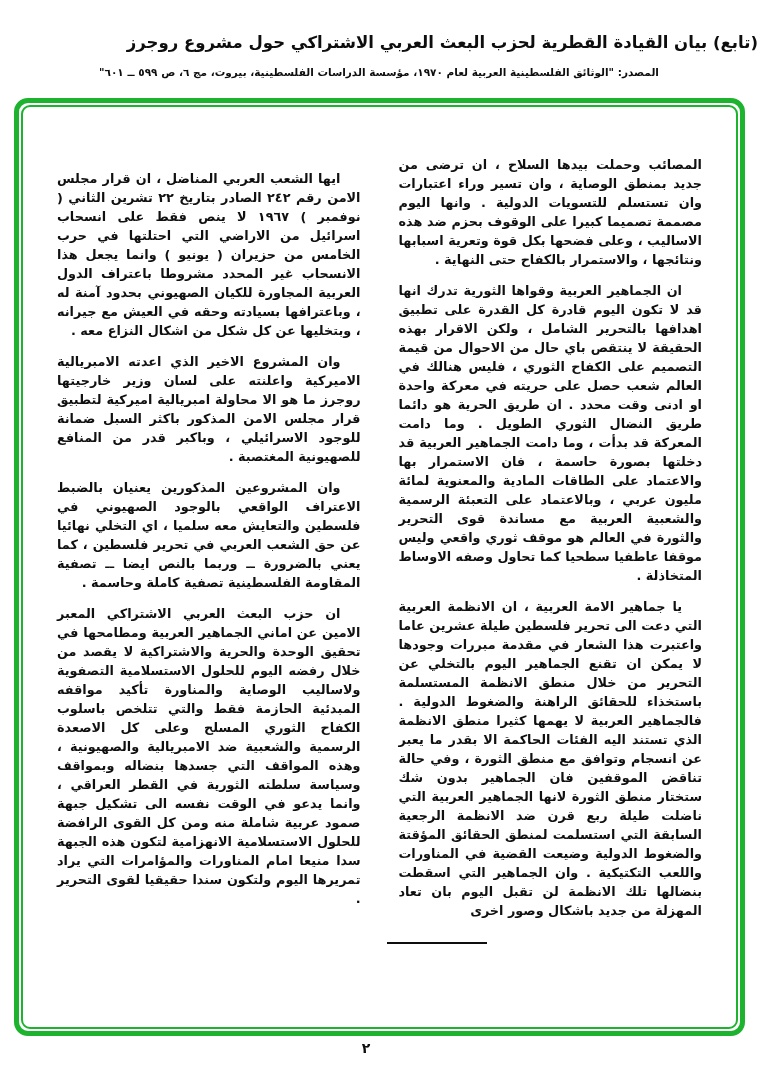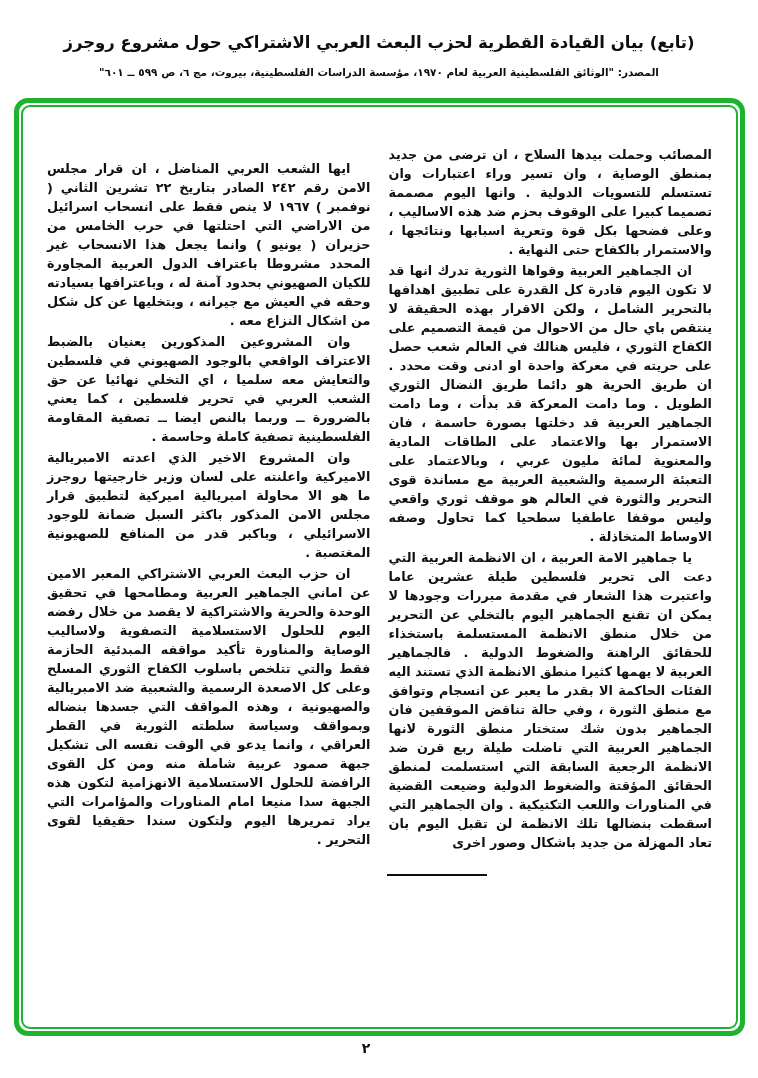--- a/index.html
+++ b/index.html
@@ -1,21 +1,21 @@
 <!DOCTYPE html>
 <html lang="ar"><head>
 <meta charset="utf-8">
 <style>
   html,body{margin:0;padding:0;}
   body{
     width:758px;height:1078px;position:relative;background:#ffffff;
     font-family:"DejaVu Sans", sans-serif;color:#0e0e0e;overflow:hidden;
   }
   .doc-title{
-    position:absolute;top:33px;left:0;right:0;text-align:center;
+    position:absolute;top:33px;left:0;right:0;
     direction:rtl;font-size:16.5px;font-weight:700;letter-spacing:0;
   }
   .doc-source{
     position:absolute;top:66px;left:0;right:0;text-align:center;
     direction:rtl;font-size:10.5px;font-weight:700;
   }
   .frame{
     position:absolute;left:14px;top:98px;width:731px;height:938px;
     border:5px solid #1db32f;border-radius:14px;box-sizing:border-box;
   }
@@ -23,21 +23,21 @@
     position:absolute;inset:2px;border:2px solid #1db32f;border-radius:9px;
     box-sizing:border-box;padding:36px 22px 18px 22px;overflow:hidden;
   }
   .columns{
     display:flex;direction:rtl;gap:14px;height:100%;box-sizing:border-box;
   }
   .col{
     flex:1;direction:rtl;text-align:justify;
     font-size:12.8px;line-height:19px;font-weight:700;color:#101010;
   }
-  .col p{margin:2px;text-indent:20px;}
+  .col p{margin:12px;text-indent:20px;}
   .col p.cont{text-indent:0;}
   .col-second{padding-top:14px;}
   .footnote-divider{
     width:100px;border-top:2px solid #0e0e0e;height:0;
     margin:22px auto 0 0; 
   }
   .page-number{
     position:absolute;top:1040px;left:0;right:26px;text-align:center;
     font-size:14px;font-weight:700;
   }
@@ -55,22 +55,22 @@
 
       <div class="col col-first">
         <p class="cont">المصائب وحملت بيدها السلاح ، ان ترضى من جديد بمنطق الوصاية ، وان تسير وراء اعتبارات وان تستسلم للتسويات الدولية . وانها اليوم مصممة تصميما كبيرا على الوقوف بحزم ضد هذه الاساليب ، وعلى فضحها بكل قوة وتعرية اسبابها ونتائجها ، والاستمرار بالكفاح حتى النهاية .</p>
         <p>ان الجماهير العربية وقواها الثورية تدرك انها قد لا تكون اليوم قادرة كل القدرة على تطبيق اهدافها بالتحرير الشامل ، ولكن الاقرار بهذه الحقيقة لا ينتقص باي حال من الاحوال من قيمة التصميم على الكفاح الثوري ، فليس هنالك في العالم شعب حصل على حريته في معركة واحدة او ادنى وقت محدد . ان طريق الحرية هو دائما طريق النضال الثوري الطويل . وما دامت المعركة قد بدأت ، وما دامت الجماهير العربية قد دخلتها بصورة حاسمة ، فان الاستمرار بها والاعتماد على الطاقات المادية والمعنوية لمائة مليون عربي ، وبالاعتماد على التعبئة الرسمية والشعبية العربية مع مساندة قوى التحرير والثورة في العالم هو موقف ثوري واقعي وليس موقفا عاطفيا سطحيا كما تحاول وصفه الاوساط المتخاذلة .</p>
         <p>يا جماهير الامة العربية ، ان الانظمة العربية التي دعت الى تحرير فلسطين طيلة عشرين عاما واعتبرت هذا الشعار في مقدمة مبررات وجودها لا يمكن ان تقنع الجماهير اليوم بالتخلي عن التحرير من خلال منطق الانظمة المستسلمة باستخذاء للحقائق الراهنة والضغوط الدولية . فالجماهير العربية لا يهمها كثيرا منطق الانظمة الذي تستند اليه الفئات الحاكمة الا بقدر ما يعبر عن انسجام وتوافق مع منطق الثورة ، وفي حالة تناقض الموقفين فان الجماهير بدون شك ستختار منطق الثورة لانها الجماهير العربية التي ناضلت طيلة ربع قرن ضد الانظمة الرجعية السابقة التي استسلمت لمنطق الحقائق المؤقتة والضغوط الدولية وضيعت القضية في المناورات واللعب التكتيكية . وان الجماهير التي اسقطت بنضالها تلك الانظمة لن تقبل اليوم بان تعاد المهزلة من جديد باشكال وصور اخرى</p>
         <div class="footnote-divider"></div>
       </div>
 
       <div class="col col-second">
         <p>ايها الشعب العربي المناضل ، ان قرار مجلس الامن رقم ٢٤٢ الصادر بتاريخ ٢٢ تشرين الثاني ( نوفمبر ) ١٩٦٧ لا ينص فقط على انسحاب اسرائيل من الاراضي التي احتلتها في حرب الخامس من حزيران ( يونيو ) وانما يجعل هذا الانسحاب غير المحدد مشروطا باعتراف الدول العربية المجاورة للكيان الصهيوني بحدود آمنة له ، وباعترافها بسيادته وحقه في العيش مع جيرانه ، وبتخليها عن كل شكل من اشكال النزاع معه .</p>
+        <p>وان المشروع الاخير الذي اعدته الامبريالية الاميركية واعلنته على لسان وزير خارجيتها روجرز ما هو الا محاولة امبريالية اميركية لتطبيق قرار مجلس الامن المذكور باكثر السبل ضمانة للوجود الاسرائيلي ، وباكبر قدر من المنافع للصهيونية المغتصبة .</p>
         <p>وان المشروعين المذكورين يعنيان بالضبط الاعتراف الواقعي بالوجود الصهيوني في فلسطين والتعايش معه سلميا ، اي التخلي نهائيا عن حق الشعب العربي في تحرير فلسطين ، كما يعني بالضرورة ــ وربما بالنص ايضا ــ تصفية المقاومة الفلسطينية تصفية كاملة وحاسمة .</p>
-        <p>وان المشروع الاخير الذي اعدته الامبريالية الاميركية واعلنته على لسان وزير خارجيتها روجرز ما هو الا محاولة امبريالية اميركية لتطبيق قرار مجلس الامن المذكور باكثر السبل ضمانة للوجود الاسرائيلي ، وباكبر قدر من المنافع للصهيونية المغتصبة .</p>
         <p>ان حزب البعث العربي الاشتراكي المعبر الامين عن اماني الجماهير العربية ومطامحها في تحقيق الوحدة والحرية والاشتراكية لا يقصد من خلال رفضه اليوم للحلول الاستسلامية التصفوية ولاساليب الوصاية والمناورة تأكيد مواقفه المبدئية الحازمة فقط والتي تتلخص باسلوب الكفاح الثوري المسلح وعلى كل الاصعدة الرسمية والشعبية ضد الامبريالية والصهيونية ، وهذه المواقف التي جسدها بنضاله وبمواقف وسياسة سلطته الثورية في القطر العراقي ، وانما يدعو في الوقت نفسه الى تشكيل جبهة صمود عربية شاملة منه ومن كل القوى الرافضة للحلول الاستسلامية الانهزامية لتكون هذه الجبهة سدا منيعا امام المناورات والمؤامرات التي يراد تمريرها اليوم ولتكون سندا حقيقيا لقوى التحرير .</p>
       </div>
 
     </div>
   </div>
 </div>
 
 <div class="page-number">٢</div>
 
 </body></html>

